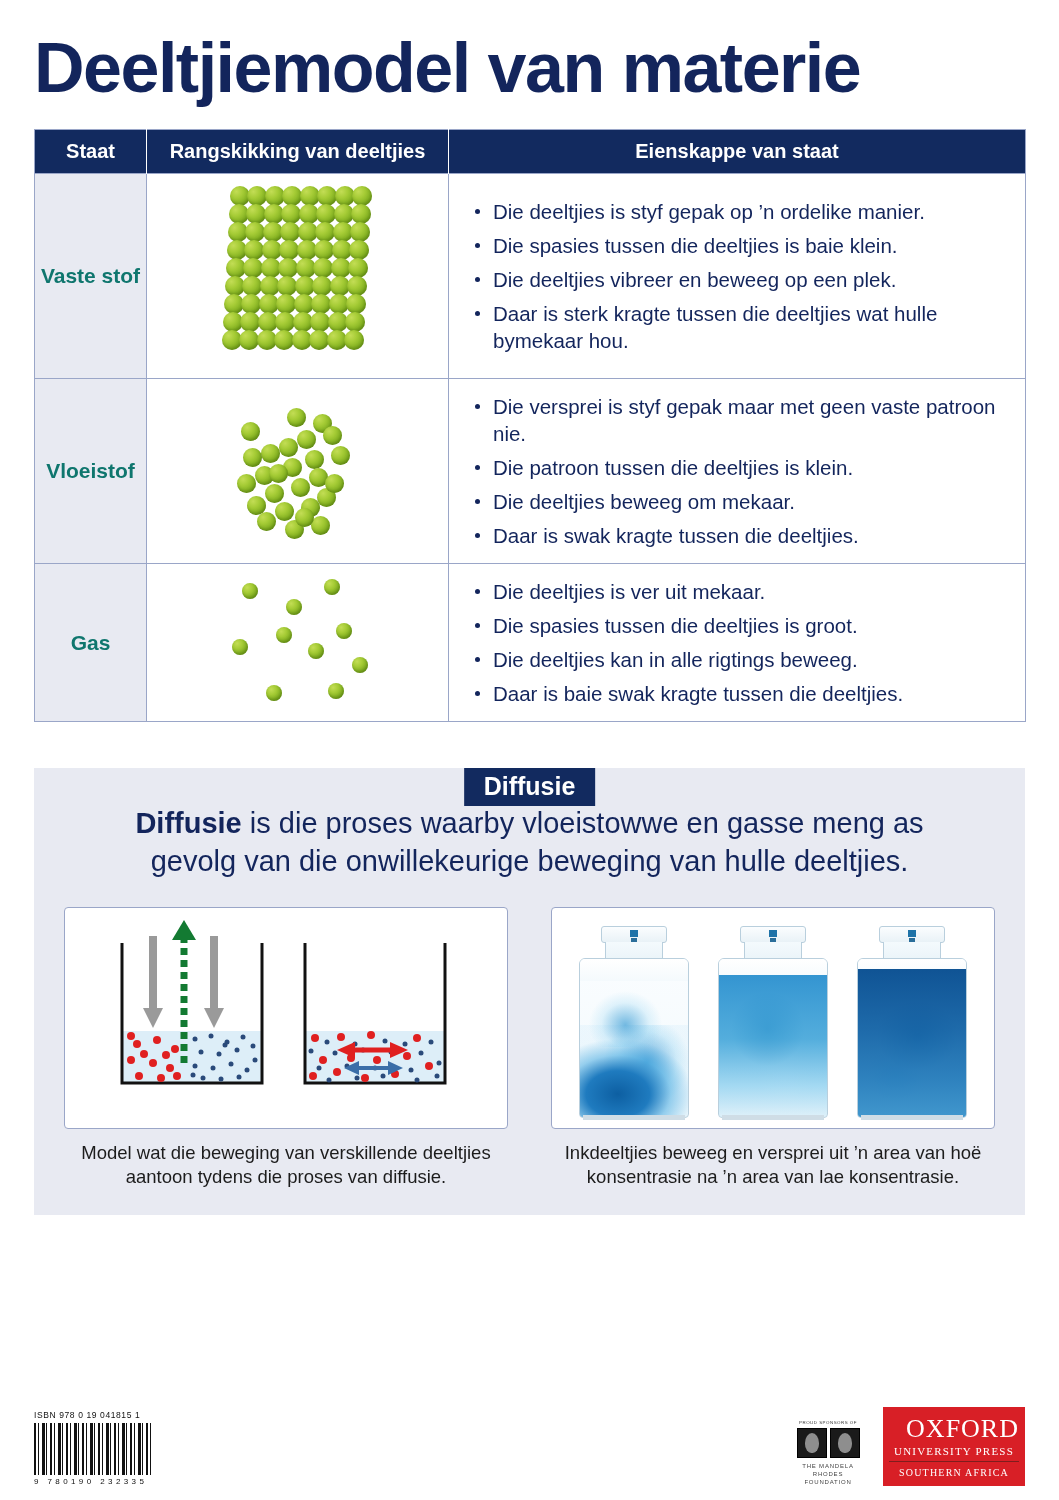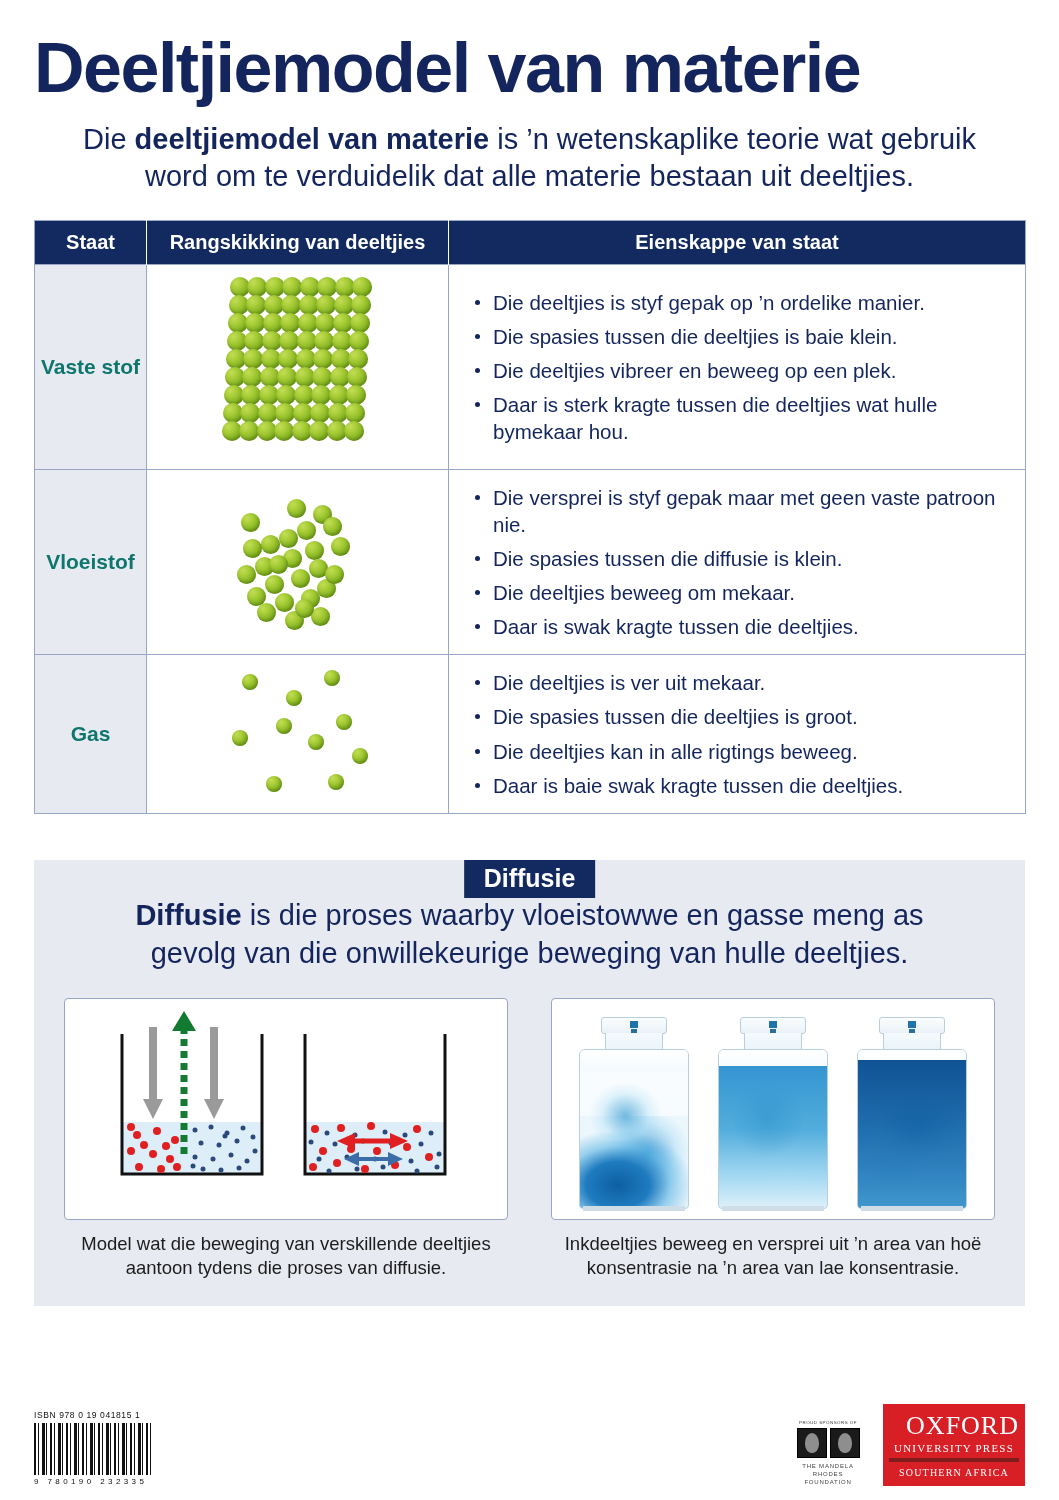--- a/index.html
+++ b/index.html
@@ -234,33 +234,30 @@
   .mandela-faces { display: flex; gap: 3px; justify-content: center; }
   .face { width: 30px; height: 30px; background: #1a1a1a; border: 1px solid #000;
           display: flex; align-items: center; justify-content: center; }
   .face-inner { width: 14px; height: 20px; border-radius: 50% 50% 45% 45%; background: #8e8e8e; }
   .mandela-name { font-size: 6px; letter-spacing: 0.8px; color: #444; margin-top: 4px; line-height: 1.35; }
   .oxford {
     background: #d81f26; color: #fff; width: 142px; padding: 9px 6px 8px 6px; text-align: center;
   }
   .ox-1 { font-family: "Liberation Serif", serif; font-size: 26px; letter-spacing: 1px; line-height: 1; text-align: right; }
   .ox-2 { font-family: "Liberation Serif", serif; font-size: 11px; letter-spacing: 1.2px; margin-top: 3px;
-          border-bottom: 4px solid #7f1d1d; padding-bottom: 4px; }
+          border-bottom: 1px solid #7f1d1d; padding-bottom: 4px; }
   .ox-3 { font-family: "Liberation Serif", serif; font-size: 10px; letter-spacing: 1.2px; margin-top: 5px; text-align: center; }
 </style>
 </head>
 <body>
 
 <div class="poster">
 
   <h1 class="title">Deeltjiemodel van materie</h1>
 
-  <p class="subtitle">
-    <span>Die </span><b>deeltjiemodel van materie</b><span> is ’n wetenskaplike teorie wat gebruik word om te verduidelik dat alle materie bestaan uit deeltjies.</span>
-  </p>
 
   <table class="states-table">
     <thead>
       <tr>
         <th class="col-state">Staat</th>
         <th class="col-arr">Rangskikking van deeltjies</th>
         <th class="col-props">Eienskappe van staat</th>
       </tr>
     </thead>
     <tbody>
@@ -385,21 +382,21 @@
               <div class="p" style="left: 50px; top: 120px; width: 19px; height: 19px;"></div>
               <div class="p" style="left: 76px; top: 116px; width: 19px; height: 19px;"></div>
               <div class="p" style="left: 34px; top: 64px; width: 19px; height: 19px;"></div>
               <div class="p" style="left: 60px; top: 108px; width: 19px; height: 19px;"></div>
               <div class="p" style="left: 6px; top: 22px; width: 19px; height: 19px;"></div>
             </div>
         </td>
         <td class="cell-props">
           <ul>
             <li>Die versprei is styf gepak maar met geen vaste patroon nie.</li>
-            <li>Die spasies tussen die diffusie is klein.</li>
+            <li>Die patroon tussen die deeltjies is klein.</li>
             <li>Die deeltjies beweeg om mekaar.</li>
             <li>Daar is swak kragte tussen die deeltjies.</li>
           </ul>
         </td>
       </tr>
 
       <tr>
         <td class="cell-state">
           <span>Gas</span>
         </td>

